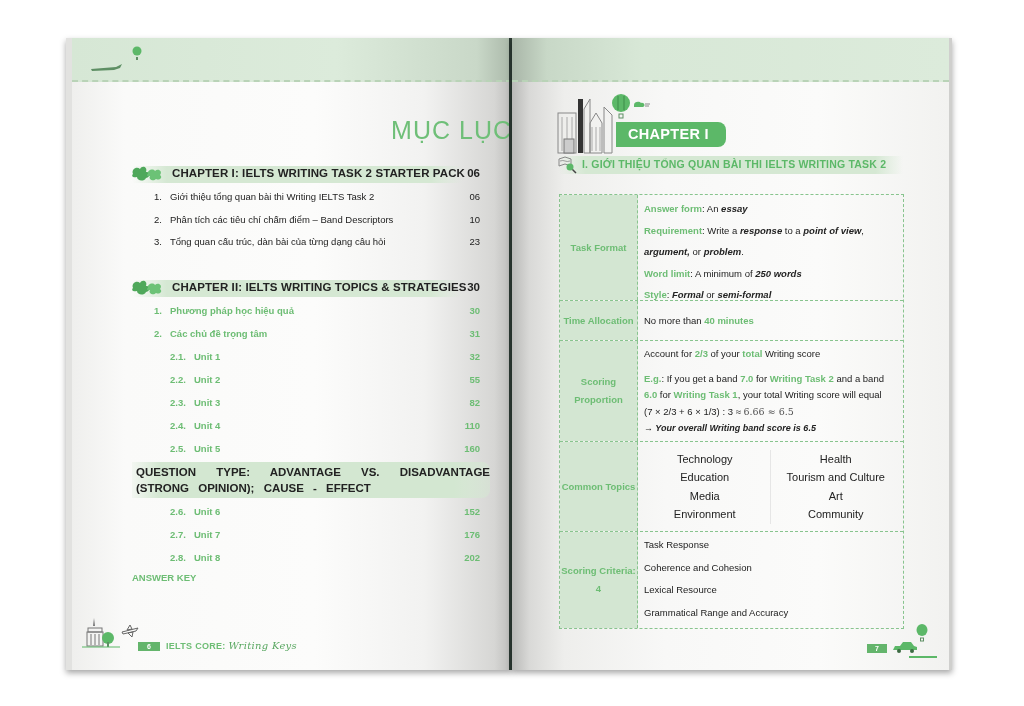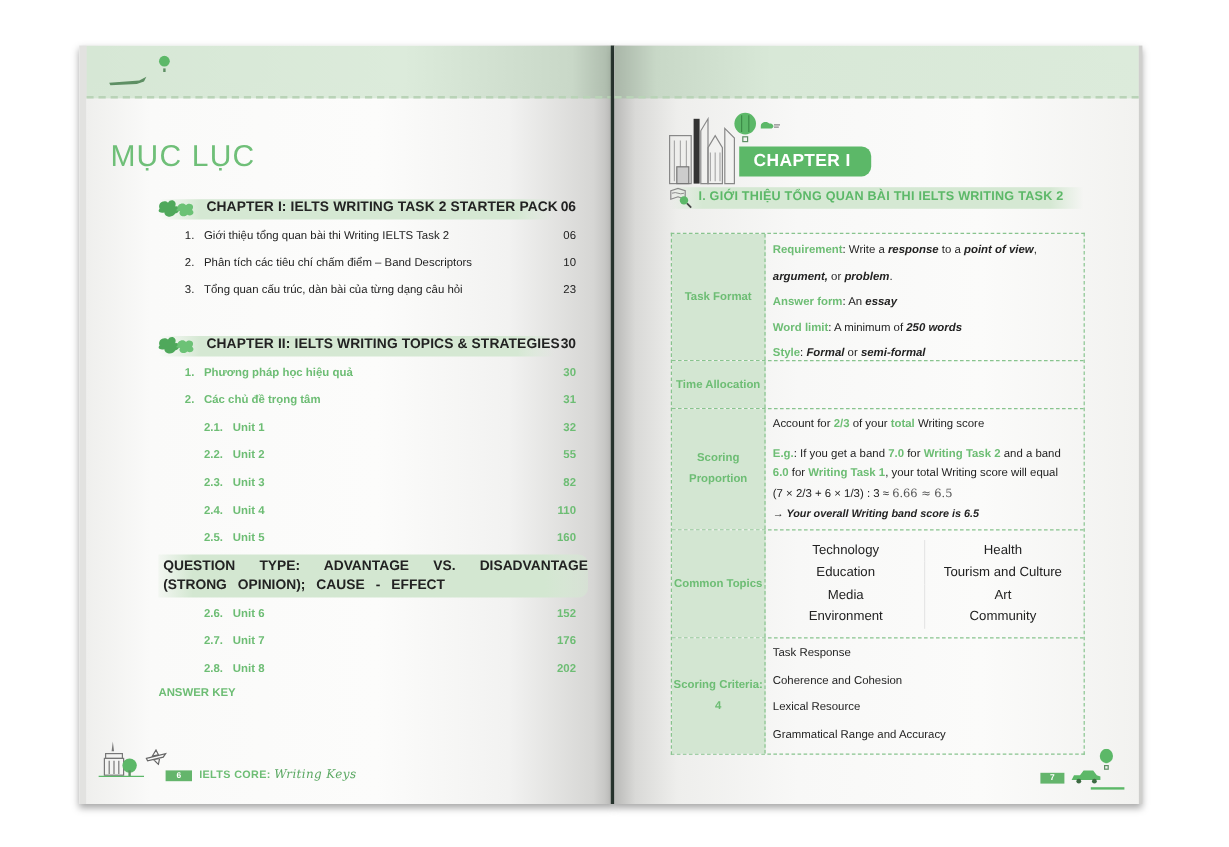--- a/index.html
+++ b/index.html
@@ -36,21 +36,21 @@
     position: absolute; left: 0; top: 0; width: 100%; height: 44px;
     background: linear-gradient(90deg, #d6e7d5, #dcebdb 60%, #c9d8c8 92%, #aab8a9 100%);
     border-bottom: 2px dashed #b9d3b7;
   }
   .page.right .band {
     background: linear-gradient(90deg, #a9b6a8 0%, #c8d8c7 8%, #d8e8d7 30%, #dcebdb 100%);
   }
 
   
   .toc-title {
-    position: absolute; left: 0; width: 100%; top: 78px; text-align: left;
+    position: absolute; left: 0; width: 100%; top: 78px; text-align: right;
     font-size: 25px; color: #6fbf78; letter-spacing: 1px; font-weight: 400;
     padding-left: 20px;
   }
   .ch-row {
     position: absolute; left: 60px; width: 348px; height: 17px;
     background: linear-gradient(90deg, rgba(210,232,208,0) 0%, #d5e8d3 10%, #d5e8d3 86%, rgba(213,232,211,0) 95%);
     border-radius: 3px;
   }
   .ch-row .leaf {
     position: absolute; left: -2px; top: -1px; width: 36px; height: 18px;
@@ -295,29 +295,32 @@
         <line x1="14.5" y1="13.5" x2="18" y2="17" stroke="#444" stroke-width="1.5"></line>
       </svg>
       <span class="sec-text">I. GIỚI THIỆU TỔNG QUAN BÀI THI IELTS  WRITING TASK 2</span>
     </div>
 
     <div class="info-table">
 
       <div class="info-row" style="height:106px">
         <div class="info-key">Task Format</div>
         <div class="info-val" style="line-height:21.5px">
+          <div><span class="g">Answer form</span><span>: An </span><span class="bi">essay</span></div>
           <div><span class="g">Requirement</span><span>: Write a </span><span class="bi">response</span><span> to a </span><span class="bi">point of view</span><span>,</span> <span class="bi">argument,</span><span> or </span><span class="bi">problem</span><span>.</span></div>
-          <div><span class="g">Answer form</span><span>: An </span><span class="bi">essay</span></div>
           <div><span class="g">Word limit</span><span>: A minimum of </span><span class="bi">250 words</span></div>
           <div><span class="g">Style</span><span>: </span><span class="bi">Formal</span><span> or </span><span class="bi">semi-formal</span></div>
         </div>
       </div>
 
       <div class="info-row" style="height:40px">
         <div class="info-key">Time Allocation</div>
+        <div class="info-val" style="display:flex;align-items:center">
+          <span>No more than </span>&nbsp;<span class="g">40 minutes</span>
+        </div>
       </div>
 
       <div class="info-row" style="height:101px">
         <div class="info-key">Scoring Proportion</div>
         <div class="info-val" style="line-height:16.5px;padding-top:5px">
           <div style="margin-bottom:8px"><span>Account for </span><span class="g">2/3</span><span> of your </span><span class="g">total</span><span> Writing score</span></div>
           <div><span class="g">E.g.</span><span>: If you get a band </span><span class="g">7.0</span><span> for </span><span class="g">Writing Task 2</span><span> and a band </span><span class="g">6.0</span><span> for </span><span class="g">Writing Task 1</span><span>, your total Writing score will equal</span></div>
           <div><span>(7 × 2/3 + 6 ×  1/3) : 3 ≈ </span><span class="math">6.66  ≈  6.5</span></div>
           <div class="bi" style="font-size:9px">→ Your overall Writing band score is 6.5</div>
         </div>

